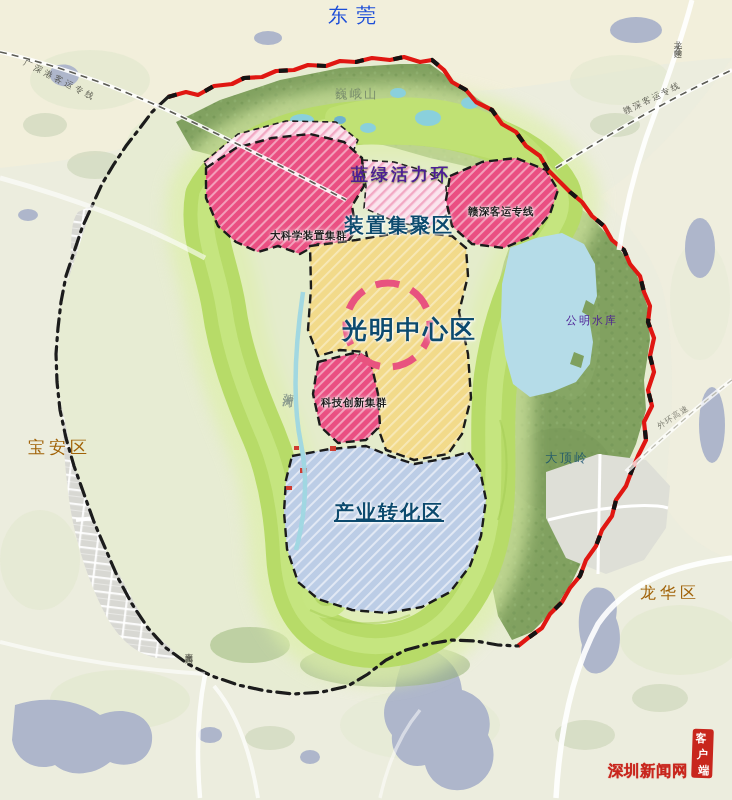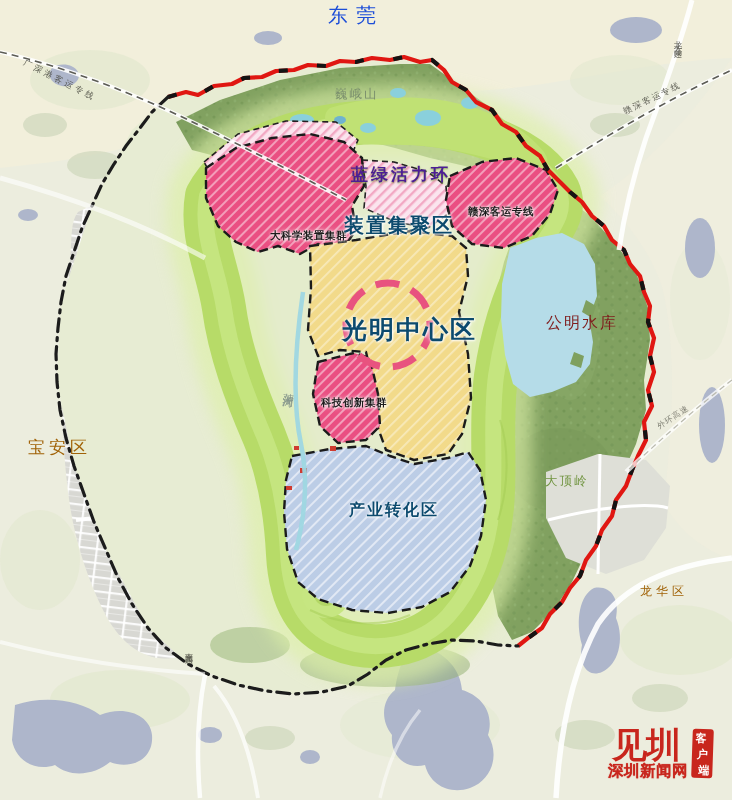--- a/index.html
+++ b/index.html
@@ -223,34 +223,33 @@
 <div class="label zone-small halo" style="left:270px;top:230px;">大科学装置集群</div>
 
 <div class="label zone-big halo" style="left:344px;top:215px;font-size:20px;">装置集聚区</div>
 
 <div class="label zone-small halo" style="left:468px;top:206px;">赣深客运专线</div>
 
 <div class="label zone-big halo" style="left:342px;top:317px;font-size:25px;">光明中心区</div>
 
 <div class="label zone-small halo" style="left:321px;top:397px;">科技创新集群</div>
 
-<div class="label zone-big halo" style="left:349px;top:502px;font-size:16px;">产业转化区</div>
-
-<div class="label" style="left:546px;top:315px;font-size:16px;letter-spacing:2px;color:#7f1d1d;">公明水库</div>
-
-<div class="label" style="left:545px;top:476px;font-size:12.5px;letter-spacing:2px;color:#4d7c0f;opacity:.75;font-family:Liberation Mono, monospace;">大顶岭</div>
+<div class="label zone-big halo" style="left:334px;top:502px;font-size:20px;text-decoration:underline;">产业转化区</div>
+
+<div class="label" style="left:566px;top:315px;font-size:11px;letter-spacing:2px;color:#4c1d95;">公明水库</div>
+
+<div class="label" style="left:545px;top:452px;font-size:12.5px;letter-spacing:2px;color:#0c4a6e;opacity:.75;">大顶岭</div>
 
 <div class="label vert" style="left:284px;top:384px;font-size:11px;letter-spacing:2px;color:#87978c;transform:rotate(8deg);">茅洲河</div>
 
 <div class="label geo" style="left:28px;top:439px;font-size:17px;letter-spacing:4px;">宝安区</div>
 
-<div class="label geo" style="left:640px;top:585px;font-size:12px;letter-spacing:4px;">龙华区</div>
+<div class="label geo" style="left:640px;top:585px;font-size:16px;letter-spacing:4px;">龙华区</div>
 
 <div id="logo">
-  <div id="logo-glyph">见圳</div>
   <div id="logo-site">深圳新闻网</div>
   <div id="logo-seal">
     <span class="c0">客</span>
     <span class="c1">户</span>
     <span class="c2">端</span>
   </div>
 </div>
 
 </div>
 

